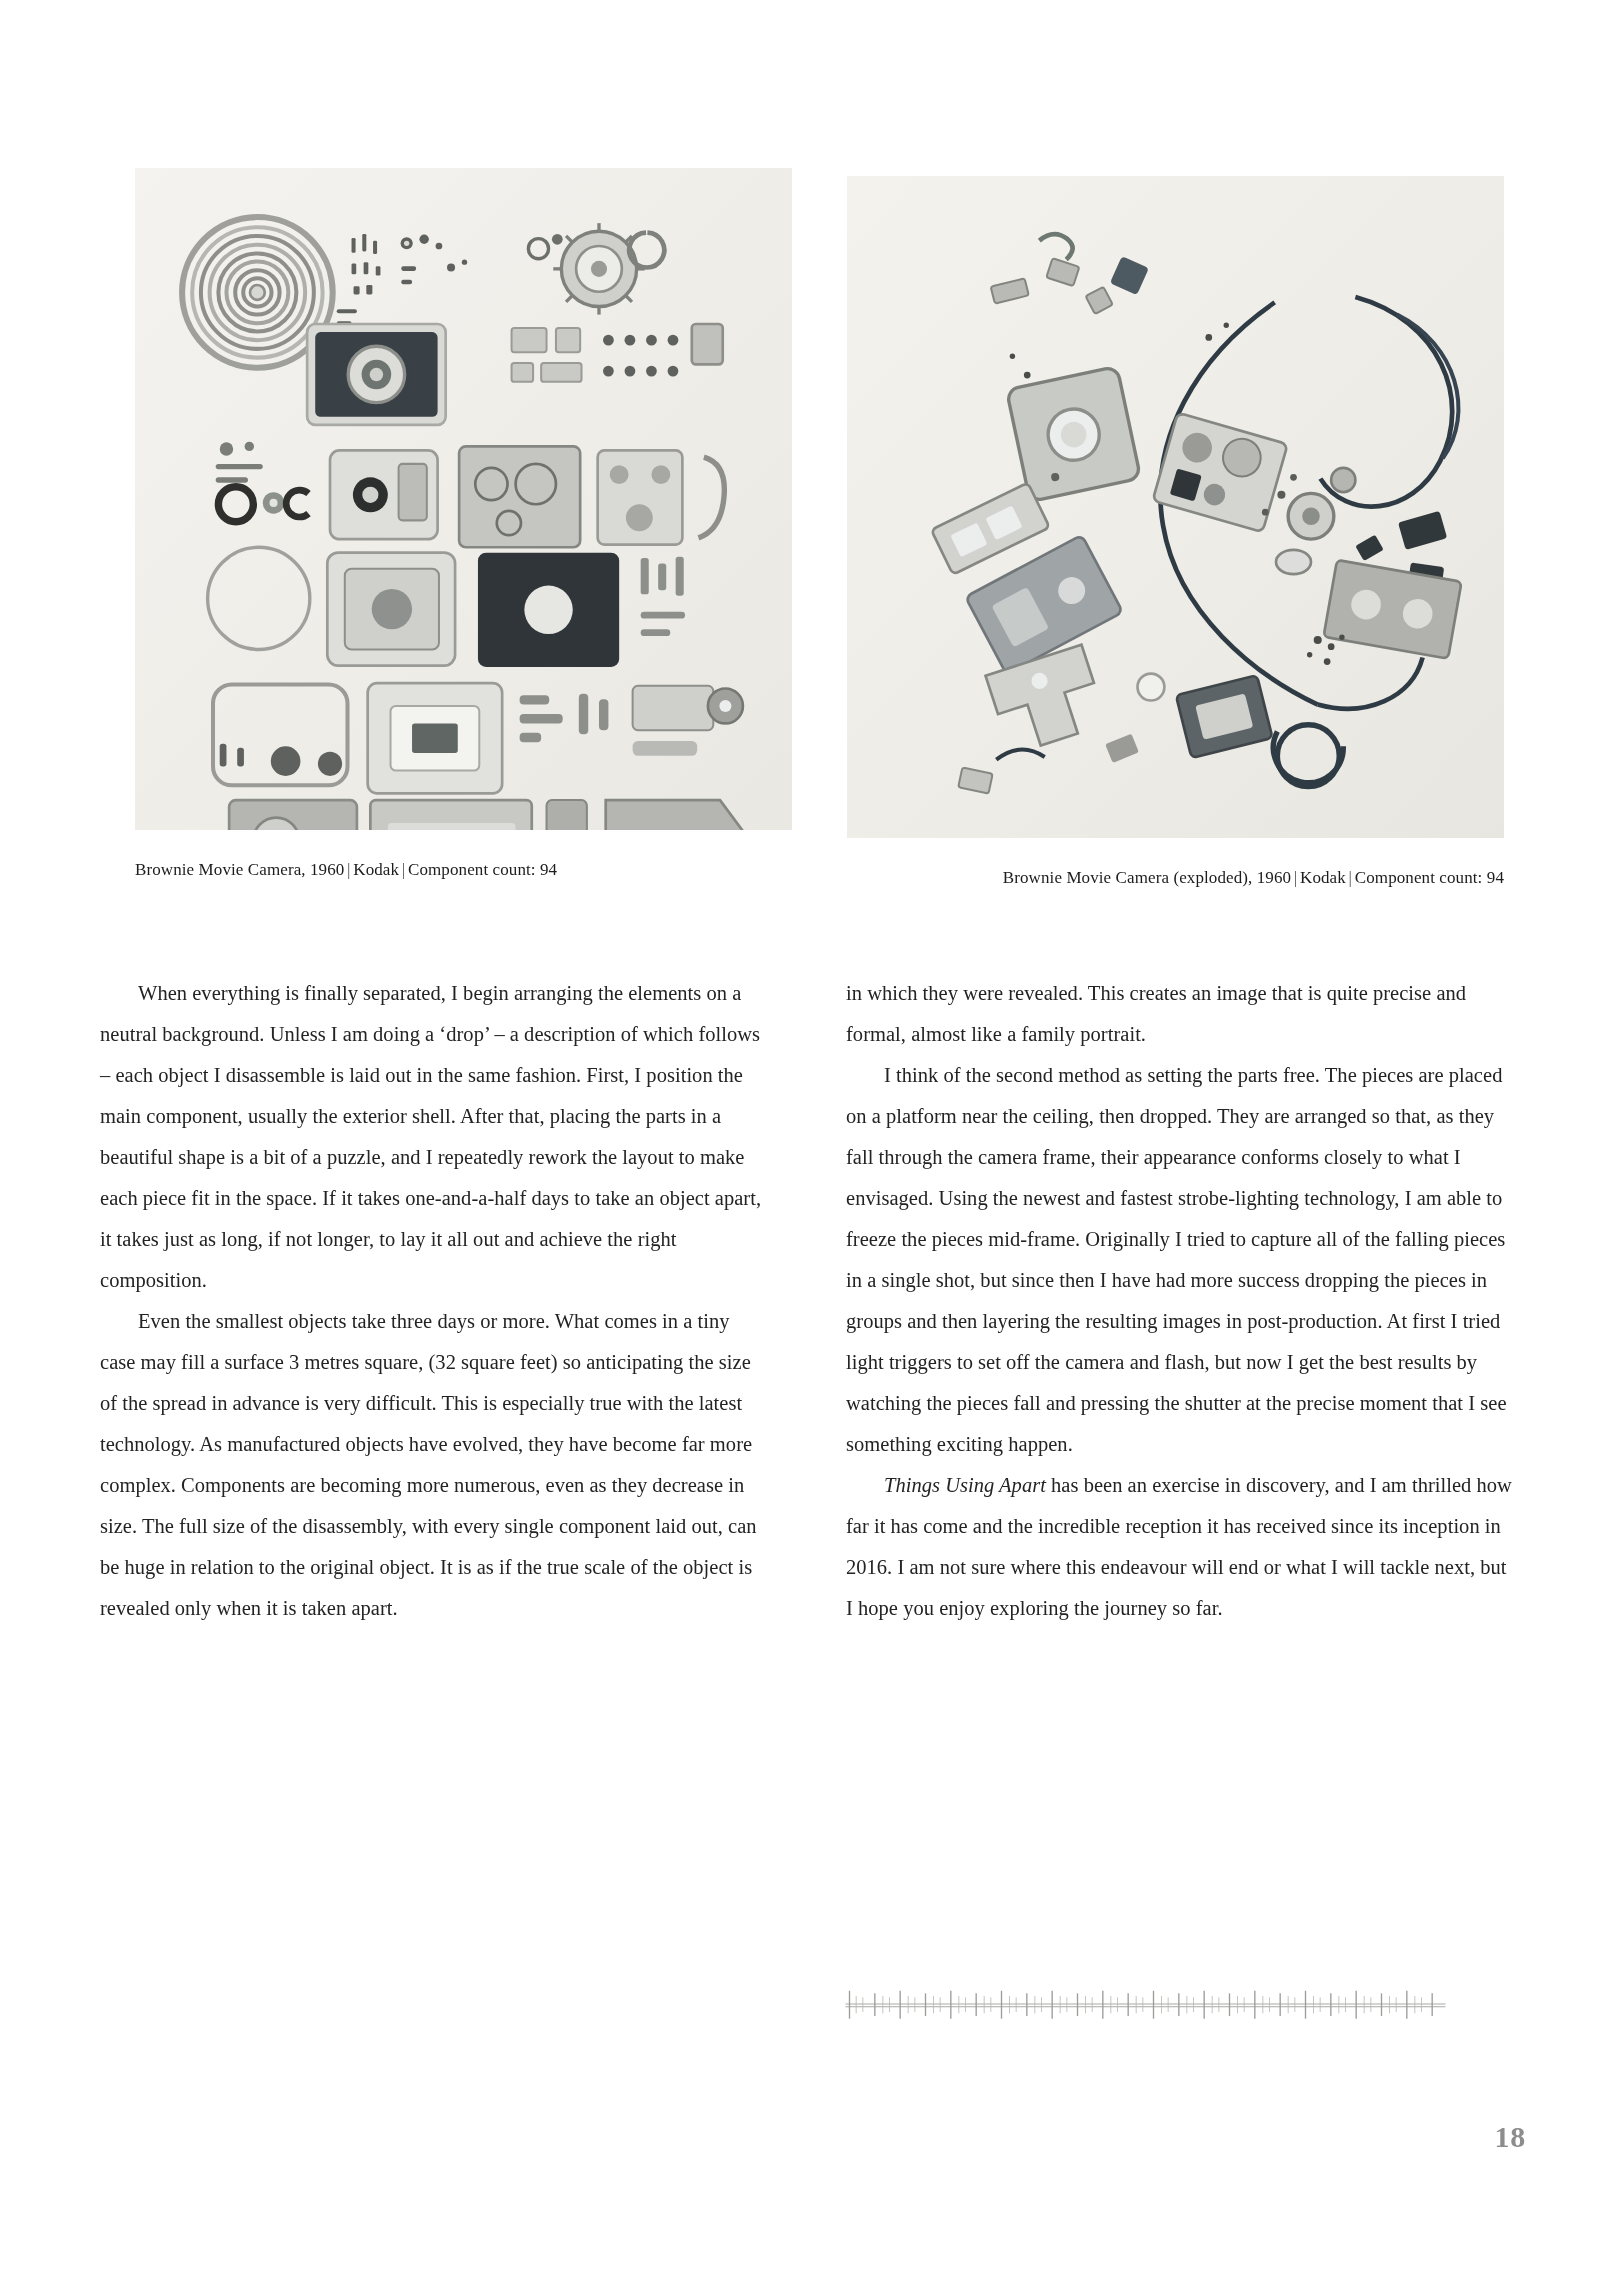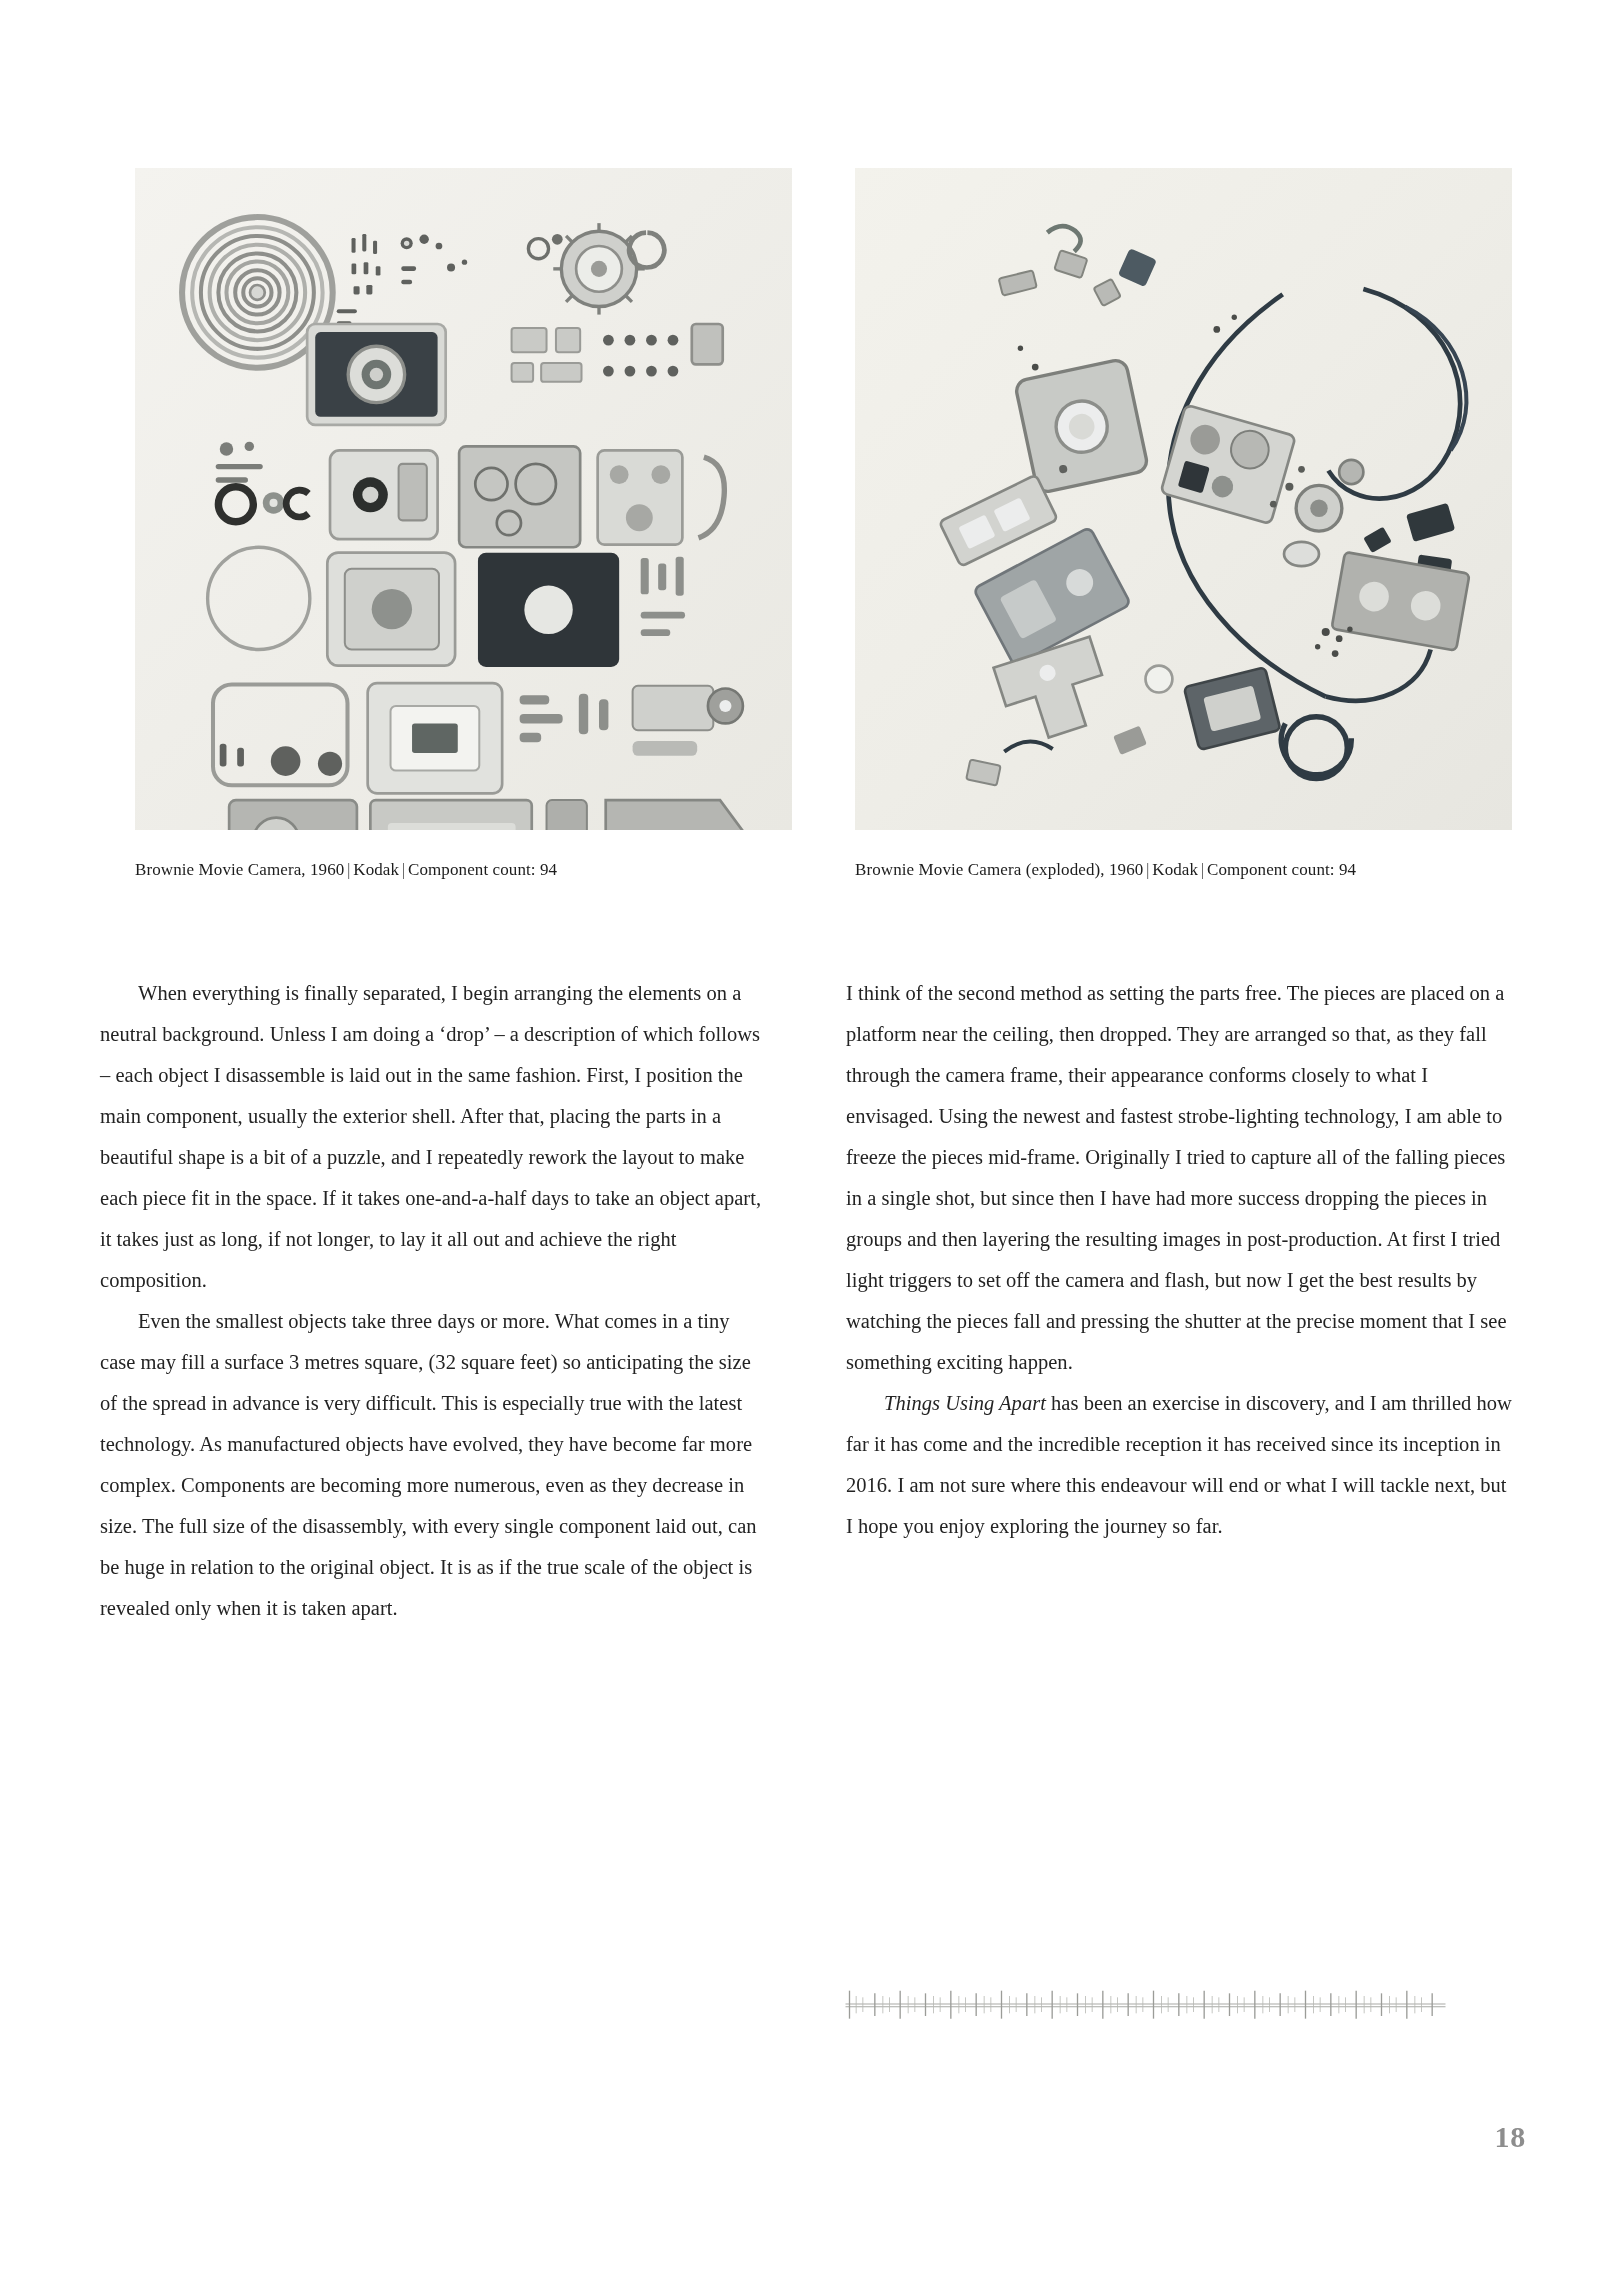--- a/index.html
+++ b/index.html
@@ -272,21 +272,21 @@
             <rect x="126" y="856" width="10" height="34" rx="4"></rect>
             <rect x="152" y="862" width="10" height="28" rx="4"></rect>
           </g>
         </svg>
       </div>
       <figcaption class="caption">
         <span>Brownie Movie Camera, 1960</span><span class="sep">|</span><span>Kodak</span><span class="sep">|</span><span>Component count: 94</span>
       </figcaption>
     </figure>
 
-    <figure class="plate" style="margin:0;">
+    <figure class="plate" style="margin:8px;text-align:right;">
       <div class="photo right">
         <svg class="photo-inner" viewBox="0 0 977 985" preserveAspectRatio="none">
           <defs>
             <linearGradient id="bgR" x1="0" y1="0" x2="1" y2="1">
               <stop offset="0%" stop-color="#f3f2ec"></stop>
               <stop offset="50%" stop-color="#eeede7"></stop>
               <stop offset="100%" stop-color="#e7e6e0"></stop>
             </linearGradient>
           </defs>
           <rect width="977" height="985" fill="url(#bgR)"></rect>
@@ -391,20 +391,21 @@
   </div>
 
   <div class="columns">
 
     <div class="col">
       <p class="lead">When everything is finally separated, I begin arranging the elements on a neutral background. Unless I am doing a ‘drop’ – a description of which follows – each object I disassemble is laid out in the same fashion. First, I position the main component, usually the exterior shell. After that, placing the parts in a beautiful shape is a bit of a puzzle, and I repeatedly rework the layout to make each piece fit in the space. If it takes one-and-a-half days to take an object apart, it takes just as long, if not longer, to lay it all out and achieve the right composition.</p>
       <p>Even the smallest objects take three days or more. What comes in a tiny case may fill a surface 3 metres square, (32 square feet) so anticipating the size of the spread in advance is very difficult. This is especially true with the latest technology. As manufactured objects have evolved, they have become far more complex. Components are becoming more numerous, even as they decrease in size. The full size of the disassembly, with every single component laid out, can be huge in relation to the original object. It is as if the true scale of the object is revealed only when it is taken apart.</p>
     </div>
 
     <div class="col">
+      <p>in which they were revealed. This creates an image that is quite precise and formal, almost like a family portrait.</p>
       <p>I think of the second method as setting the parts free. The pieces are placed on a platform near the ceiling, then dropped. They are arranged so that, as they fall through the camera frame, their appearance conforms closely to what I envisaged. Using the newest and fastest strobe-lighting technology, I am able to freeze the pieces mid-frame. Originally I tried to capture all of the falling pieces in a single shot, but since then I have had more success dropping the pieces in groups and then layering the resulting images in post-production. At first I tried light triggers to set off the camera and flash, but now I get the best results by watching the pieces fall and pressing the shutter at the precise moment that I see something exciting happen.</p>
       <p><em>Things Using Apart</em><span> has been an exercise in discovery, and I am thrilled how far it has come and the incredible reception it has received since its inception in 2016. I am not sure where this endeavour will end or what I will tackle next, but I hope you enjoy exploring the journey so far.</span></p>
     </div>
 
   </div>
 
   <div class="ornament">
     <svg width="605" height="44" viewBox="0 0 900 66">
       <g stroke="#a9aaa6" stroke-width="1.6">
         <line x1="0" y1="36" x2="900" y2="36"></line>

